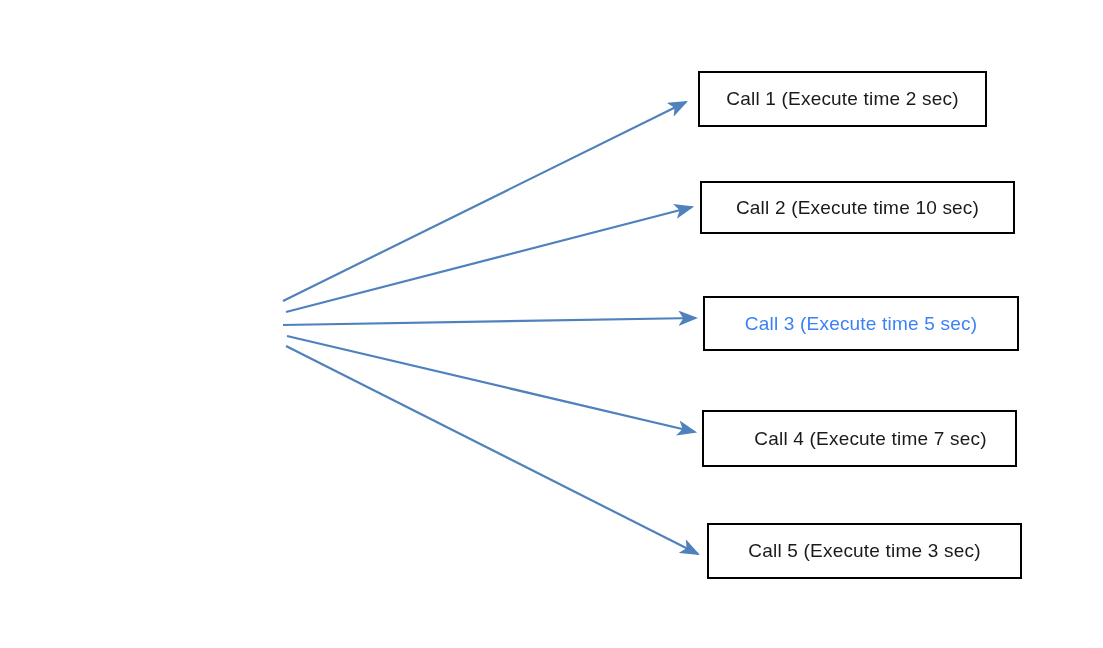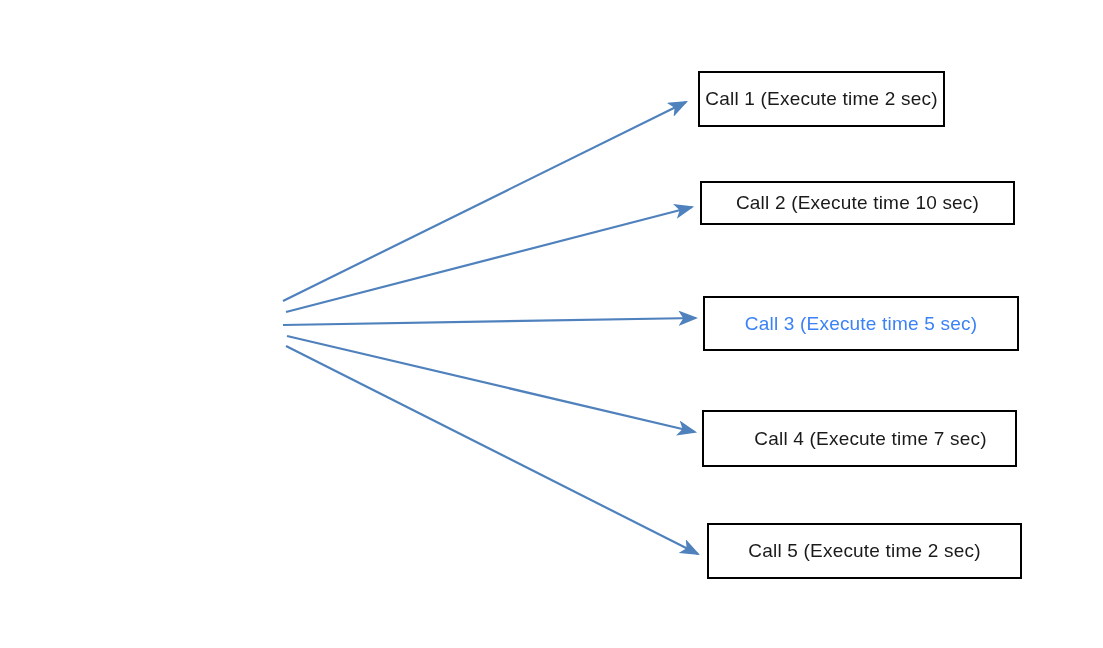--- a/index.html
+++ b/index.html
@@ -53,33 +53,33 @@
         </marker>
       </defs>
       <line x1="283" y1="301" x2="686" y2="102" stroke="#4f81bd" stroke-width="2.2" marker-end="url(#arrowhead)"></line>
       <line x1="286" y1="312" x2="692" y2="207" stroke="#4f81bd" stroke-width="2.2" marker-end="url(#arrowhead)"></line>
       <line x1="283" y1="325" x2="696" y2="318" stroke="#4f81bd" stroke-width="2.2" marker-end="url(#arrowhead)"></line>
       <line x1="287" y1="336" x2="695" y2="432" stroke="#4f81bd" stroke-width="2.2" marker-end="url(#arrowhead)"></line>
       <line x1="286" y1="346" x2="698" y2="554" stroke="#4f81bd" stroke-width="2.2" marker-end="url(#arrowhead)"></line>
     </svg>
 
 
-  <div class="node" style="left: 698px; top: 71px; width: 247px; height: 56px; border-color: rgb(0, 0, 0); background: rgb(255, 255, 255); color: rgb(26, 26, 26);">
+  <div class="node" style="left: 698px; top: 71px; width: 289px; height: 56px; border-color: rgb(0, 0, 0); background: rgb(255, 255, 255); color: rgb(26, 26, 26);">
     <span>Call 1 (Execute time 2 sec)</span>
   </div>
 
-  <div class="node" style="left: 700px; top: 181px; width: 315px; height: 44px; border-color: rgb(0, 0, 0); background: rgb(255, 255, 255); color: rgb(26, 26, 26);">
+  <div class="node" style="left: 700px; top: 181px; width: 315px; height: 53px; border-color: rgb(0, 0, 0); background: rgb(255, 255, 255); color: rgb(26, 26, 26);">
     <span>Call 2 (Execute time 10 sec)</span>
   </div>
 
   <div class="node" style="left: 703px; top: 296px; width: 316px; height: 55px; border-color: rgb(0, 0, 0); background: rgb(255, 255, 255); color: #3b82f6;">
     <span>Call 3 (Execute time 5 sec)</span>
   </div>
 
   <div class="node" style="left: 702px; top: 410px; width: 315px; height: 57px; border-color: rgb(0, 0, 0); background: rgb(255, 255, 255); color: rgb(26, 26, 26); padding-left: 22px;">
     <span>Call 4 (Execute time 7 sec)</span>
   </div>
 
   <div class="node" style="left: 707px; top: 523px; width: 315px; height: 56px; border-color: rgb(0, 0, 0); background: rgb(255, 255, 255); color: rgb(26, 26, 26);">
-    <span>Call 5 (Execute time 2 sec)</span>
+    <span>Call 5 (Execute time 3 sec)</span>
   </div>
 
 </div>
 
 </body></html>

